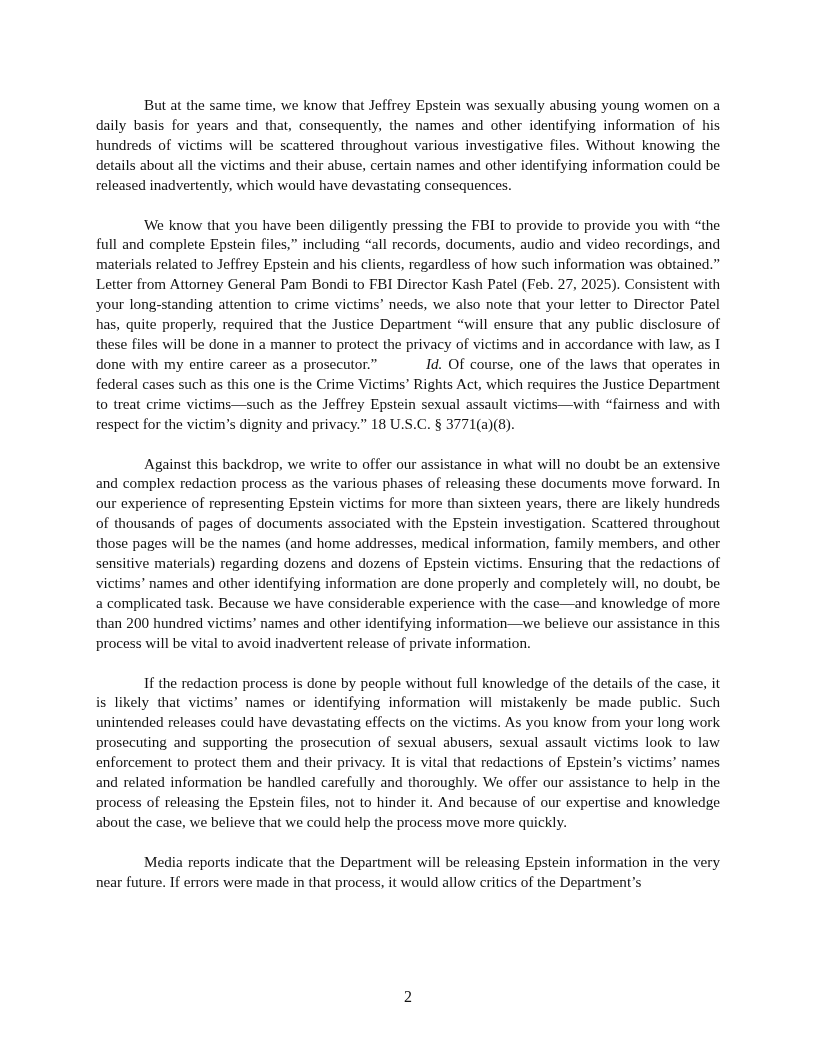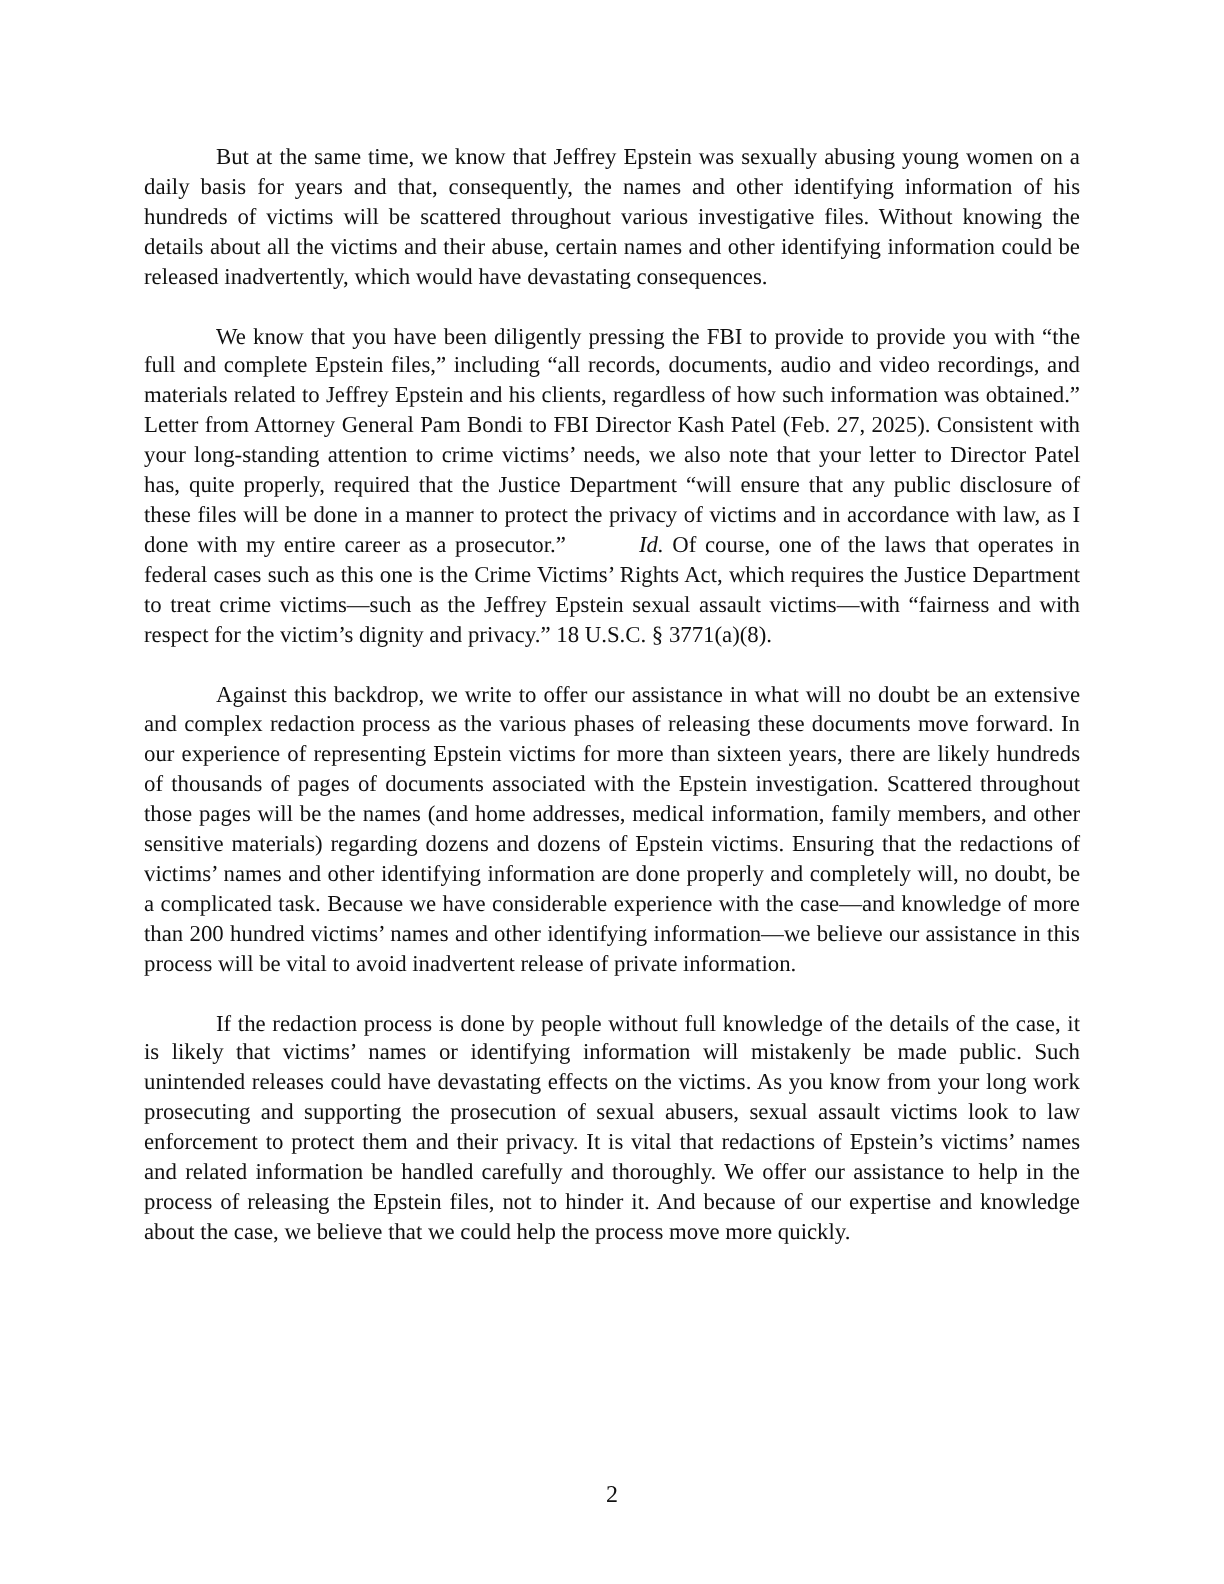--- a/index.html
+++ b/index.html
@@ -53,16 +53,17 @@
 <div class="page">
   <div class="body-text">
     <p class="para">But at the same time, we know that Jeffrey Epstein was sexually abusing young women on a daily basis for years and that, consequently, the names and other identifying information of his hundreds of victims will be scattered throughout various investigative files. Without knowing the details about all the victims and their abuse, certain names and other identifying information could be released inadvertently, which would have devastating consequences.</p>
 
     <p class="para"><span>We know that you have been diligently pressing the FBI to provide to provide you with “the full and complete Epstein files,” including “all records, documents, audio and video recordings, and materials related to Jeffrey Epstein and his clients, regardless of how such information was obtained.” Letter from Attorney General Pam Bondi to FBI Director Kash Patel (Feb. 27, 2025). Consistent with your long-standing attention to crime victims’ needs, we also note that your letter to Director Patel has, quite properly, required that the Justice Department “will ensure that any public disclosure of these files will be done in a manner to protect the privacy of victims and in accordance with law, as I done with my entire career as a prosecutor.” </span><span class="it">Id.</span><span> Of course, one of the laws that operates in federal cases such as this one is the Crime Victims’ Rights Act, which requires the Justice Department to treat crime victims—such as the Jeffrey Epstein sexual assault victims—with “fairness and with respect for the victim’s dignity and privacy.” 18 U.S.C. § 3771(a)(8).</span></p>
 
     <p class="para">Against this backdrop, we write to offer our assistance in what will no doubt be an extensive and complex redaction process as the various phases of releasing these documents move forward. In our experience of representing Epstein victims for more than sixteen years, there are likely hundreds of thousands of pages of documents associated with the Epstein investigation. Scattered throughout those pages will be the names (and home addresses, medical information, family members, and other sensitive materials) regarding dozens and dozens of Epstein victims. Ensuring that the redactions of victims’ names and other identifying information are done properly and completely will, no doubt, be a complicated task. Because we have considerable experience with the case—and knowledge of more than 200 hundred victims’ names and other identifying information—we believe our assistance in this process will be vital to avoid inadvertent release of private information.</p>
 
     <p class="para">If the redaction process is done by people without full knowledge of the details of the case, it is likely that victims’ names or identifying information will mistakenly be made public. Such unintended releases could have devastating effects on the victims. As you know from your long work prosecuting and supporting the prosecution of sexual abusers, sexual assault victims look to law enforcement to protect them and their privacy. It is vital that redactions of Epstein’s victims’ names and related information be handled carefully and thoroughly. We offer our assistance to help in the process of releasing the Epstein files, not to hinder it. And because of our expertise and knowledge about the case, we believe that we could help the process move more quickly.</p>
 
+    <p class="para">Media reports indicate that the Department will be releasing Epstein information in the very near future. If errors were made in that process, it would allow critics of the Department’s</p>
   </div>
 
   <div class="page-number">2</div>
 </div>
 
 </body></html>

